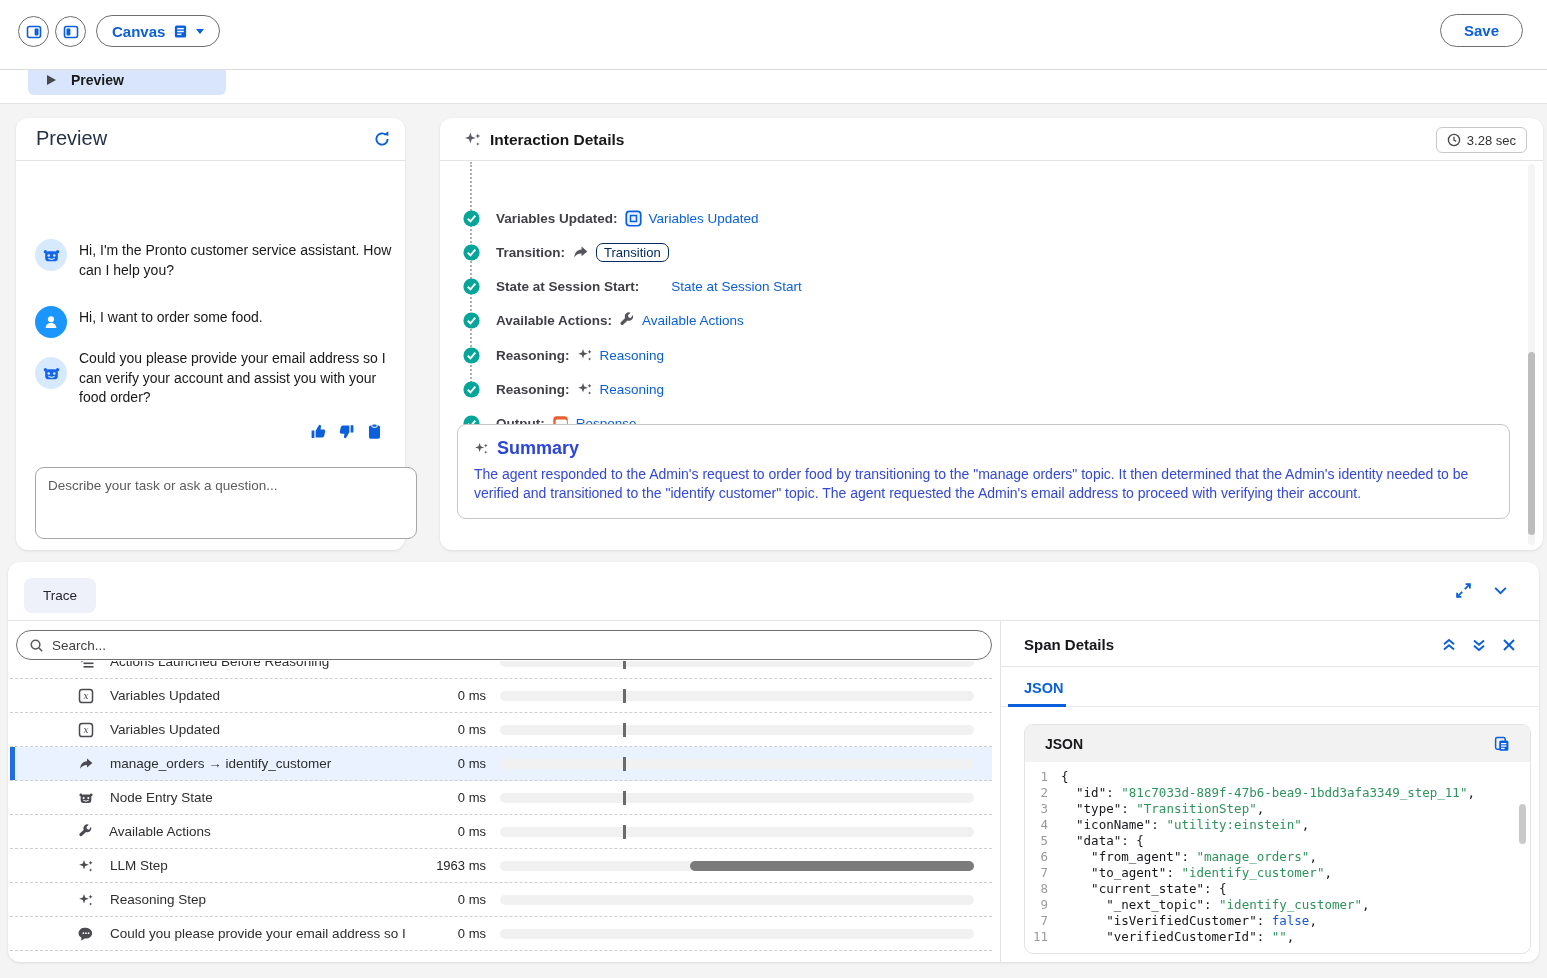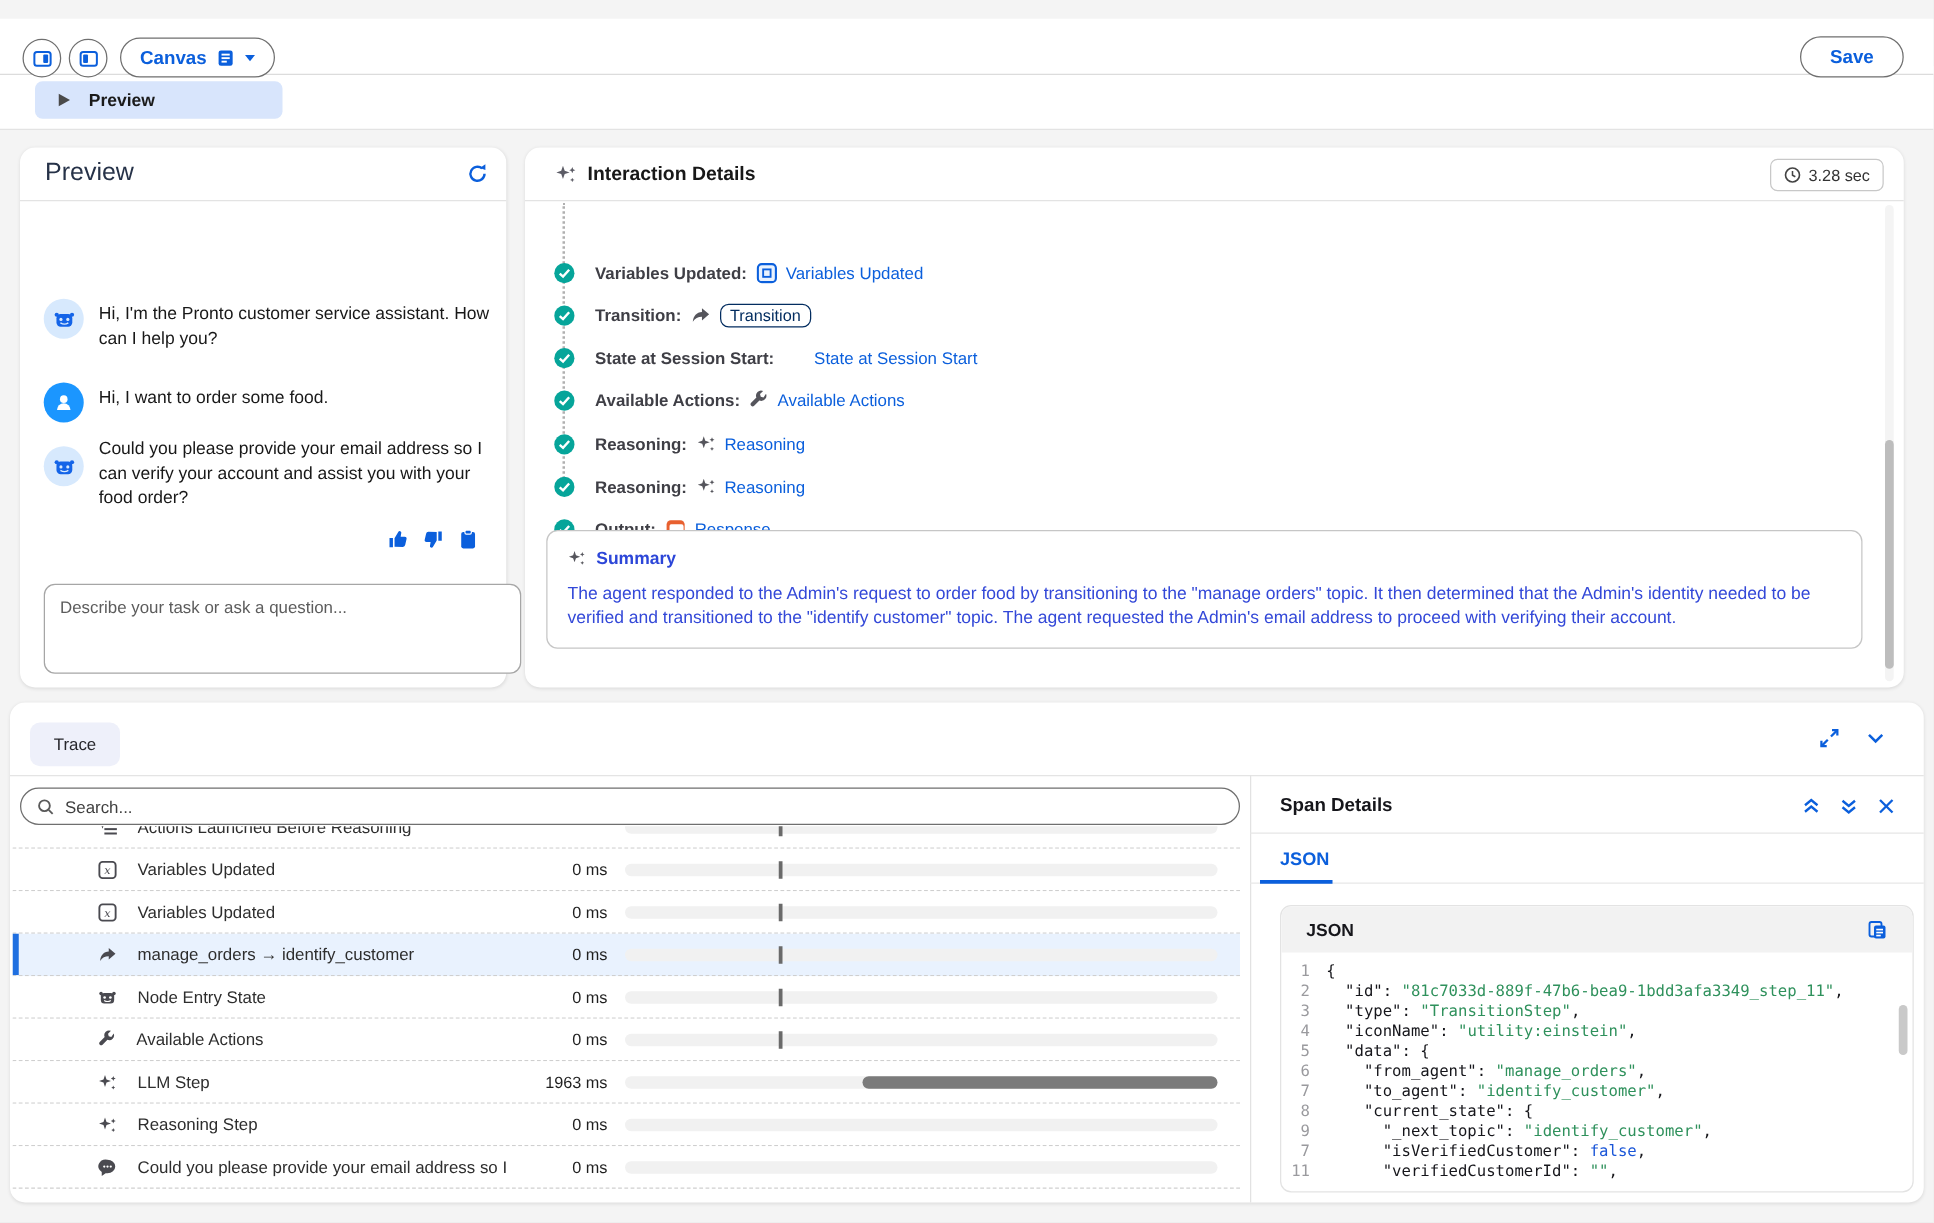--- a/index.html
+++ b/index.html
@@ -4,39 +4,39 @@
 <style>
   * { margin:0; padding:0; box-sizing:border-box; }
   html,body { background:#e9e9e9; }
   #root {
     position:relative; width:1547px; height:978px; overflow:hidden;
     background:#f4f4f4; font-family:"Liberation Sans", sans-serif; color:#181818;
   }
   svg { display:block; }
 
   
-  .topbar { position:absolute; left:0; top:0; width:100%; height:45px; background:#fff; border-bottom:1px solid #dcdcdc; z-index:5;margin-top:15px; }
+  .topbar { position:absolute; left:0; top:0; width:100%; height:70px; background:#fff; border-bottom:1px solid #dcdcdc; z-index:5; }
   .circle-btn { position:absolute; top:16px; width:31px; height:31px; border:1px solid #6f6f6f; border-radius:50%;
     display:flex; align-items:center; justify-content:center; color:#0b5fdc; background:#fff; cursor:pointer; }
   .pill-btn { position:absolute; display:flex; align-items:center; gap:8px; border:1px solid #6f6f6f; border-radius:17px;
     background:#fff; color:#0b5fdc; font-weight:bold; font-size:15px; cursor:pointer; }
   .canvas-btn { left:96px; top:15px; height:32px; padding:0 15px; }
   .save-btn { right:24px; top:14px; height:33px; padding:0 23px; }
   .caret-down { width:0; height:0; border-left:4.5px solid transparent; border-right:4.5px solid transparent; border-top:5px solid #0b5fdc; }
 
   
   .tabbar { position:absolute; left:0; top:53px; width:100%; height:51px; background:#fff; border-bottom:1px solid #e3e3e3; z-index:4; }
   .preview-tab { position:absolute; left:28px; top:12px; width:198px; height:30px; background:#d8e5fc; border-radius:6px;
     display:flex; align-items:center; gap:14px; padding-left:17px; cursor:pointer; }
   .preview-tab .label { font-weight:bold; font-size:14px; color:#1a1a1a; }
 
   
   .card { position:absolute; background:#fff; border-radius:12px; box-shadow:0 1px 3px rgba(0,0,0,.10); }
   .preview-card { left:16px; top:118px; width:389px; height:432px; }
-  .inter-card   { left:420px; top:118px; width:1103px; height:432px; }
+  .inter-card   { left:440px; top:118px; width:1103px; height:432px; }
   .bottom-card  { left:8px;  top:562px; width:1531px; height:400px; }
 
   
   .preview-header { position:absolute; left:0; top:0; width:100%; height:43px; border-bottom:1px solid #e3e3e3; }
   .preview-title { position:absolute; left:20px; top:9px; font-size:20px; color:#263248; }
   .refresh-btn { position:absolute; right:14px; top:12px; color:#0b5fdc; cursor:pointer; }
   .msg { position:absolute; display:flex; }
   .avatar { width:32px; height:32px; border-radius:50%; flex:0 0 32px; display:flex; align-items:center; justify-content:center; }
   .avatar.bot { background:#d7e9fd; color:#1464e8; }
   .avatar.user { background:#1b96ff; color:#fff; }
@@ -56,21 +56,21 @@
     display:flex; align-items:center; gap:6px; padding:0 10px; font-size:13px; color:#333; background:#fff; }
   .dur-badge svg { color:#444; }
   .timeline-dots { position:absolute; left:30px; top:44px; height:228px; border-left:2px dotted #b0b0b0; }
   .step { position:absolute; left:23px; display:flex; align-items:center; gap:7px; height:20px; font-size:13.5px;margin-top:34px; }
   .step .lbl { font-weight:bold; color:#3f3f46; margin-left:9px; white-space:nowrap; }
   .step a, .link { color:#0b5fdc; text-decoration:none; cursor:pointer; white-space:nowrap; }
   .chip { border:1.5px solid #032d60; border-radius:7px; color:#032d60; font-size:13px; padding:1px 7px; background:#fff; }
   .gap24 { display:inline-block; width:18px; }
   .summary-box { position:absolute; left:17px; top:306px; width:1053px; height:95px; border:1px solid #c6c6c6; border-radius:9px; background:#fff; }
   .summary-head { position:absolute; left:16px; top:13px; display:flex; align-items:center; gap:8px; }
-  .summary-title { font-weight:bold; font-size:14px; color:#2c46d8; }
+  .summary-title { font-weight:bold; font-size:18px; color:#2c46d8; }
   .summary-text { position:absolute; left:16px; top:40px; width:1020px; font-size:14px; line-height:19px; color:#3348d8; }
   .inter-scroll { position:absolute; left:1088px; top:46px; width:7px; height:381px; background:#f4f4f4; border-radius:4px; }
   .inter-thumb { position:absolute; left:0; top:188px; width:7px; height:183px; background:#bdbdbd; border-radius:4px; }
 
   
   .trace-tab { position:absolute; left:16px; top:16px; height:35px; background:#eef0fa; border-radius:8px;
     display:flex; align-items:center; padding:12px 19px; font-size:13.5px; color:#26262b; cursor:pointer; }
   .trace-actions { position:absolute; right:30px; top:20px; display:flex; gap:20px; color:#0b5fdc; }
   .trace-actions span { cursor:pointer; }
   .bottom-divider { position:absolute; left:0; top:58px; width:100%; height:1px; background:#e4e4e4; }

